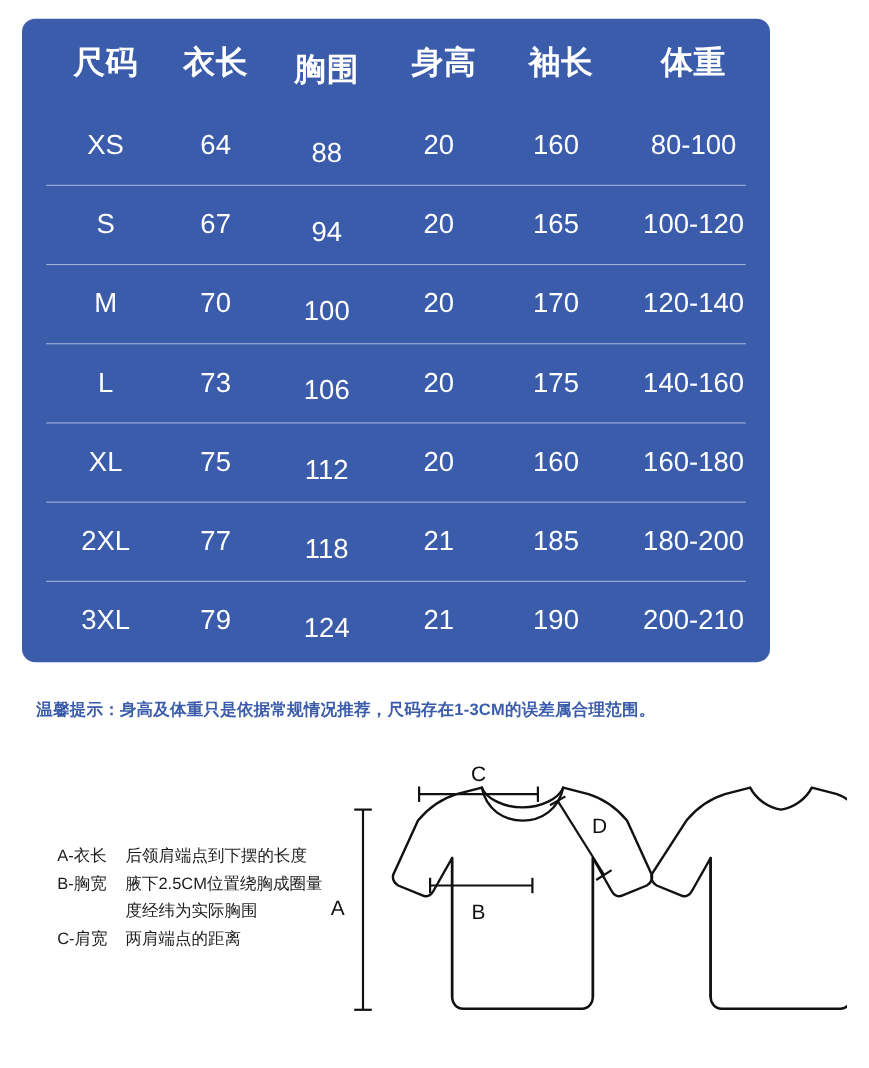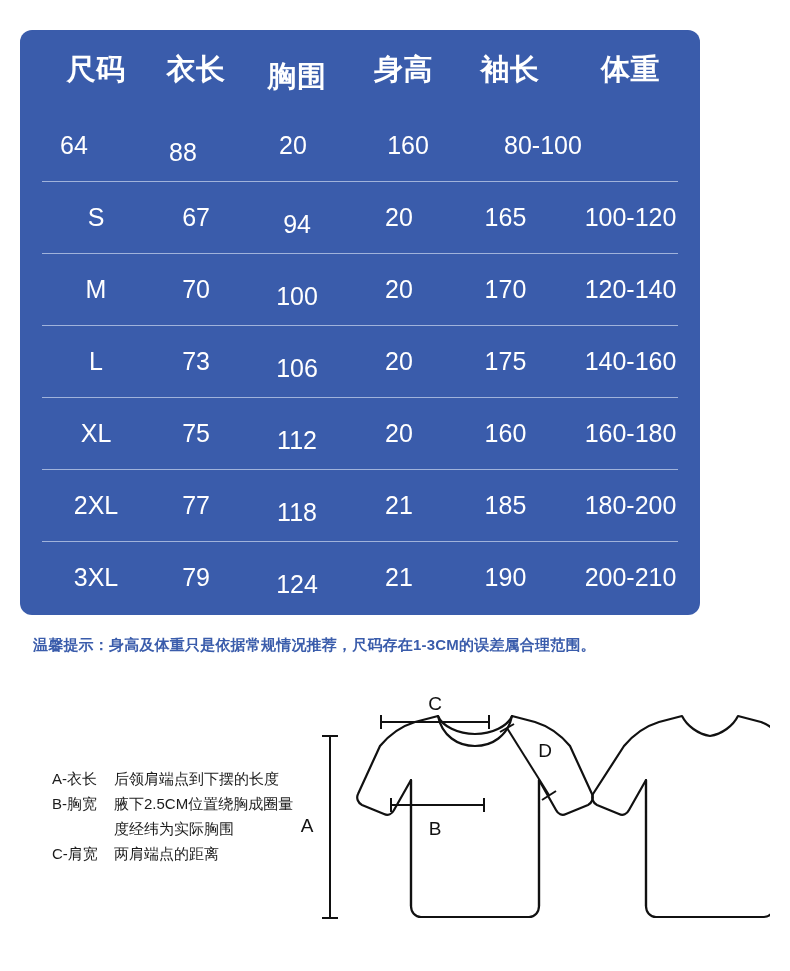--- a/index.html
+++ b/index.html
@@ -13,21 +13,21 @@
     height: 971px;
     position: relative;
     font-family: "Liberation Sans", "DejaVu Sans", sans-serif;
     overflow: hidden;
   }
 
   
   .size-table {
     position: absolute;
     left: 20px;
-    top: 30px;
+    top: 17px;
     width: 680px;
     height: 585px;
     background: #3a5cab;
     border-radius: 12px;
     overflow: hidden;
   }
   .table-inner {
     width: 100%;
     height: 100%;
     display: flex;
@@ -136,20 +136,21 @@
     <div class="row header-row">
       <div class="cell c0">尺码</div>
       <div class="cell c1">衣长</div>
       <div class="cell c2">胸围</div>
       <div class="cell c4">身高</div>
       <div class="cell c3">袖长</div>
       <div class="cell c5">体重</div>
     </div>
 
     <div class="row body-row">
+      <div class="cell c0">XS</div>
       <div class="cell c1">64</div>
       <div class="cell c2">88</div>
       <div class="cell c3">20</div>
       <div class="cell c4">160</div>
       <div class="cell c5">80-100</div>
     </div>
 
     <div class="row body-row">
       <div class="cell c0">S</div>
       <div class="cell c1">67</div>

